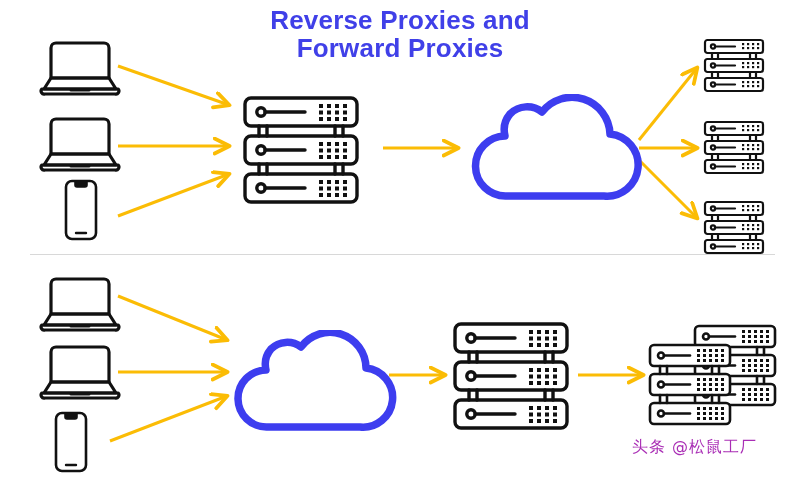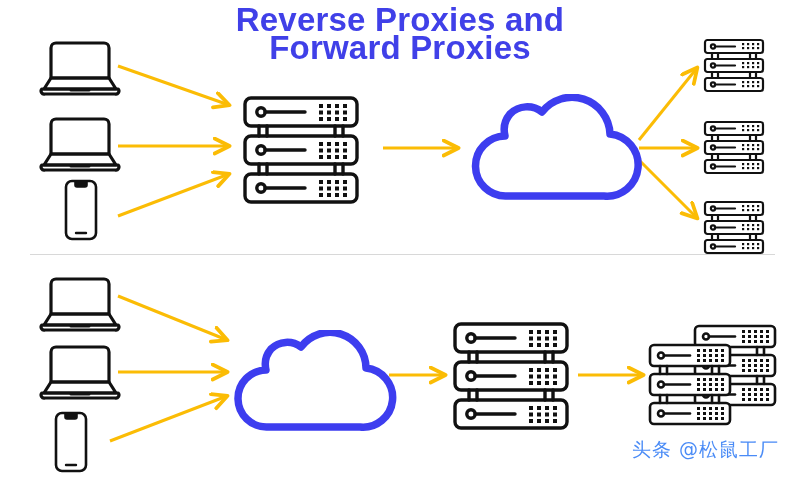--- a/index.html
+++ b/index.html
@@ -17,41 +17,41 @@
     background: #ffffff;
     overflow: hidden;
   }
   .title {
     position: absolute;
     left: 0;
     top: 6px;
     width: 800px;
     text-align: center;
     color: #4040e8;
-    font-size: 33px;
+    font-size: 26px;
     font-weight: bold;
     line-height: 28px;
     letter-spacing: 0.2px;
     font-family: "Liberation Sans", sans-serif;
     white-space: pre-line;
   }
   .divider {
     position: absolute;
     left: 30px;
     top: 254px;
     width: 745px;
     height: 1px;
     background: #d8d8d8;
   }
   .watermark {
     position: absolute;
     left: 632px;
     top: 437px;
-    font-size: 19px;
-    color: #3b82f6;
+    font-size: 16px;
+    color: #a21caf;
     font-family: "DejaVu Sans", sans-serif;
     letter-spacing: 1px;
     opacity: 0.92;
     white-space: nowrap;
   }
   .layer {
     position: absolute;
     left: 0;
     top: 0;
     width: 800px;

